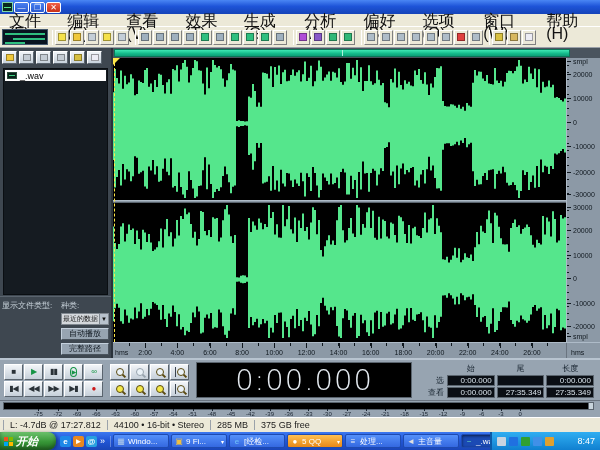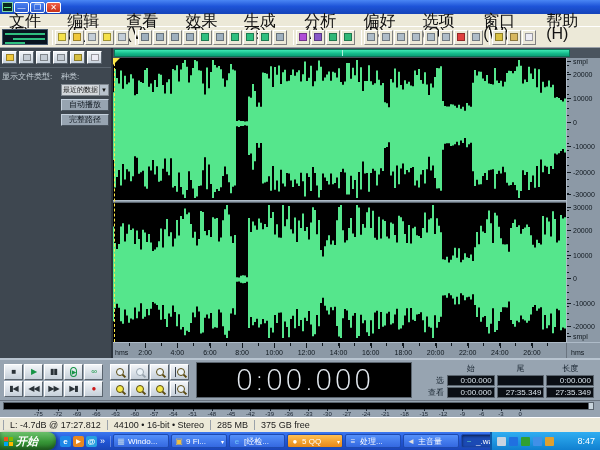--- a/index.html
+++ b/index.html
@@ -254,20 +254,26 @@
           <div class="icon-chip" style="background: rgb(196, 204, 212);"></div>
         </div>
         <div class="pbtn">
           <div class="icon-chip" style="background: rgb(196, 204, 212);"></div>
         </div>
         <div class="pbtn">
           <div class="icon-chip" style="background: rgb(216, 192, 64);"></div>
         </div>
         <div class="pbtn">
           <div class="icon-chip" style="background: rgb(236, 236, 244);"></div>
+        </div>
+      </div>
+    <div class="filelist" id="filelist">
+        <div class="fitem">
+          <div class="fitem-icon"></div>
+          <div>_.wav</div>
         </div>
       </div>
     <div class="lp-bottom">
       <div class="lp-col1">
         <div class="lp-label">显示文件类型:</div>
       </div>
       <div class="lp-col2">
         <div class="lp-label">种类:</div>
         <div class="dropdown">
           <span class="dd-text">最近的数据</span>

